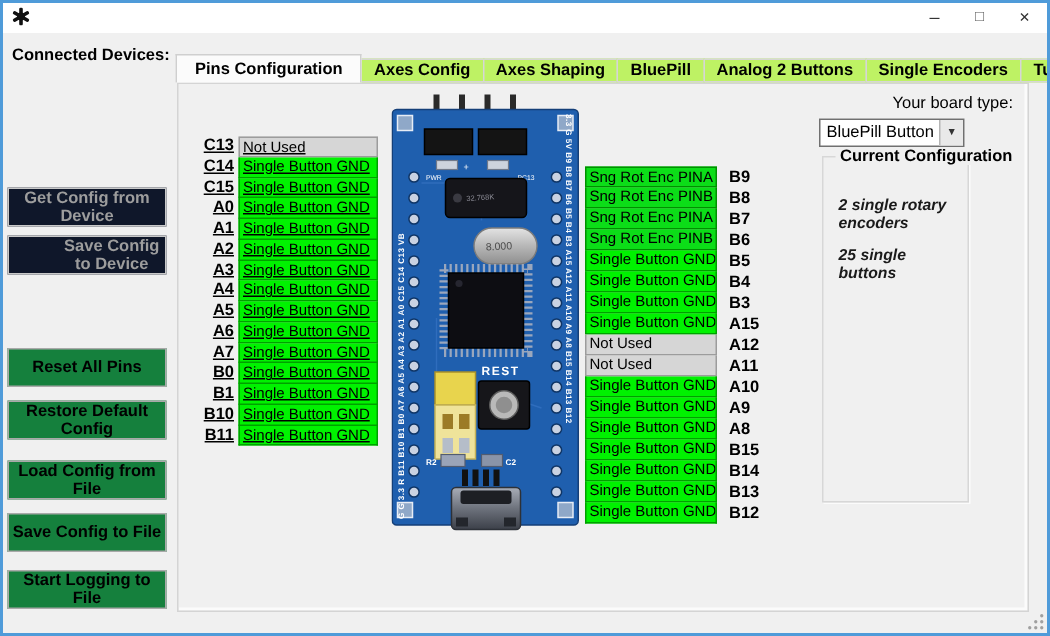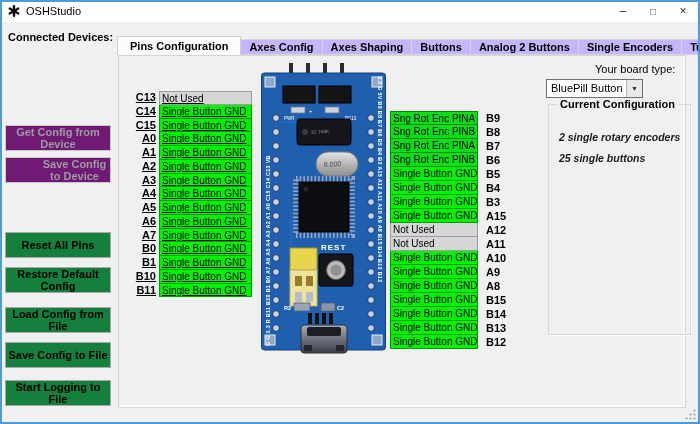--- a/index.html
+++ b/index.html
@@ -18,37 +18,37 @@
   .cap-btn { width:30px; height:22px; display:flex; align-items:center; justify-content:center;
              font-size:12px; color:#333; }
   .cap-btn.max { font-size:10px; color:#555; }
 
   
   .connected-label { position:absolute; left:8px; top:31px; font-size:11px; font-weight:bold; color:#000; }
   .sidebar { position:absolute; left:5px; top:0; width:106px; height:424px; }
   .side-btn { position:absolute; left:0; width:106px; height:26px; font-family:"Liberation Sans",sans-serif;
               font-size:11px; font-weight:bold; color:#000; background:#15803d;
               border:1px solid #a9a9a9; text-align:center; }
-  .side-btn.disabled { background:#701a75; color:#9d9d9d; border-color:#c9c9c9; }
+  .side-btn.disabled { background:#0f172a; color:#9d9d9d; border-color:#c9c9c9; }
   .side-btn:nth-of-type(1){ top:125px; }
   .side-btn:nth-of-type(2){ top:157px;padding-left:33px; }
   .side-btn:nth-of-type(3){ top:232px; }
   .side-btn:nth-of-type(4){ top:267px; }
   .side-btn:nth-of-type(5){ top:307px; }
   .side-btn:nth-of-type(6){ top:342px; }
   .side-btn:nth-of-type(7){ top:380px; }
 
   
   .version-box { position:absolute; right:6px; top:20px; text-align:right; font-size:11px; color:#000; line-height:14px; z-index:5;}
   .version-box .fw { padding-right:10px; }
 
   
   .tabstrip { position:absolute; left:118px; top:39px; height:16px; display:flex; align-items:flex-end; z-index:3; }
   .tab { height:16px; line-height:15px; padding:0 8px; font-size:11px; font-weight:bold;
-         background:#c4b5fd; border:1px solid #d6d6d6; margin-left:-1px; white-space:nowrap; }
+         background:#bef264; border:1px solid #d6d6d6; margin-left:-1px; white-space:nowrap; }
   .tab.active { height:19px; line-height:18px; margin-top:-2px; padding:0 12px;
                 background:#fbfbfb; border:1px solid #cfcfcf; border-bottom:none; position:relative; z-index:4; }
   .tabpage { position:absolute; left:118px; top:55px; width:568px; height:353px;
              background:#f0f0f0; border:1px solid #d4d4d4;
              box-shadow: inset -2px -2px 0 #fbfbfb; z-index:1; }
 
   
   .pins-left { position:absolute; left:128px; top:91px; width:124px; z-index:2; }
   .pins-right { position:absolute; left:390px; top:111px; width:132px; z-index:2; }
   .pin-row { display:flex; align-items:stretch; }
@@ -70,21 +70,21 @@
   .board-wrap { position:absolute; left:261px; top:62px; width:125px; height:294px; z-index:2; }
 
   
   .board-type-label { position:absolute; left:547px; top:63px; font-size:11px; color:#000; z-index:2;margin-left:48px;}
   .combo { position:absolute; left:546px; top:79px; width:97px; height:19px; background:#fff;
            border:1px solid #707070; display:flex; z-index:2; }
   .combo-value { flex:1; font-size:11px; line-height:17px; padding-left:4px; color:#000;
                  white-space:nowrap; overflow:hidden; }
   .combo-arrow { width:16px; background:#e9e9e9; border-left:1px solid #b5b5b5;
                  display:flex; align-items:center; justify-content:center; font-size:7px; color:#333; }
-  .groupbox { position:absolute; left:548px; top:104px; width:143px; height:231px;
+  .groupbox { position:absolute; left:548px; top:104px; width:98px; height:231px;
               border:1px solid #d7d7d7; box-shadow:1px 1px 0 #fbfbfb; z-index:2;}
   .groupbox-title { position:absolute; left:8px; top:-7px; background:#f0f0f0; padding:0 3px;
                     font-size:11px; font-weight:bold; color:#000; white-space:nowrap; }
   .group-lines { padding:26px 0 0 10px; }
   .group-line { font-size:10.5px; font-style:italic; font-weight:600; color:#1a1a1a; margin-bottom:9px; }
 
   
   .resize-grip { position:absolute; right:4px; bottom:4px; width:12px; height:12px; z-index:95; }
 </style>
 </head>
@@ -94,21 +94,20 @@
 
   <div class="titlebar">
     <svg class="app-icon" viewBox="0 0 12 12">
       <g fill="#111">
         <rect x="4.8" y="0" width="2.4" height="12" rx="1"></rect>
         <rect x="4.8" y="0" width="2.4" height="12" rx="1" transform="rotate(60 6 6)"></rect>
         <rect x="4.8" y="0" width="2.4" height="12" rx="1" transform="rotate(120 6 6)"></rect>
         <circle cx="6" cy="6" r="2.6"></circle>
       </g>
     </svg>
-    <span class="title-text">OSHStudio</span>
     <div class="caption-buttons">
       <div class="cap-btn">–</div>
       <div class="cap-btn max">□</div>
       <div class="cap-btn">×</div>
     </div>
   </div>
 
   <div class="connected-label">Connected Devices:</div>
 
 
@@ -130,21 +129,21 @@
     </div>
 
   <div class="tabstrip">
 
       <div class="tab active">Pins Configuration</div>
 
       <div class="tab">Axes Config</div>
 
       <div class="tab">Axes Shaping</div>
 
-      <div class="tab">Buttons</div>
+      <div class="tab">BluePill</div>
 
       <div class="tab">Analog 2 Buttons</div>
 
       <div class="tab">Single Encoders</div>
 
       <div class="tab">Tuning</div>
     </div>
 
   <div class="tabpage"></div>
 

